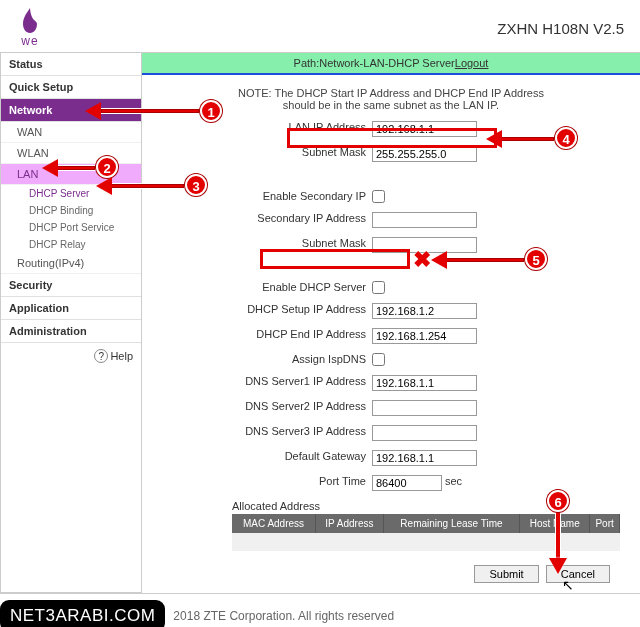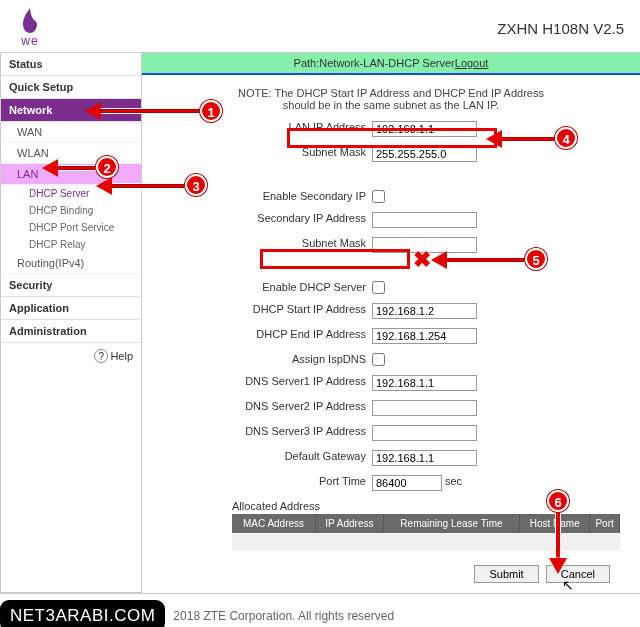--- a/index.html
+++ b/index.html
@@ -267,21 +267,21 @@
         <input type="text" value="" style="">
       </div>
 
     <div style="height:10px"></div>
 
     <div class="form-row">
         <label>Enable DHCP Server</label>
         <input type="checkbox" style="">
       </div>
     <div class="form-row">
-        <label>DHCP Start IP Address</label>
+        <label>DHCP Setup IP Address</label>
         <input type="text" value="192.168.1.2" style="">
       </div>
     <div class="form-row">
         <label>DHCP End IP Address</label>
         <input type="text" value="192.168.1.254" style="">
       </div>
     <div class="form-row">
         <label>Assign IspDNS</label>
         <input type="checkbox" style="">
       </div>

